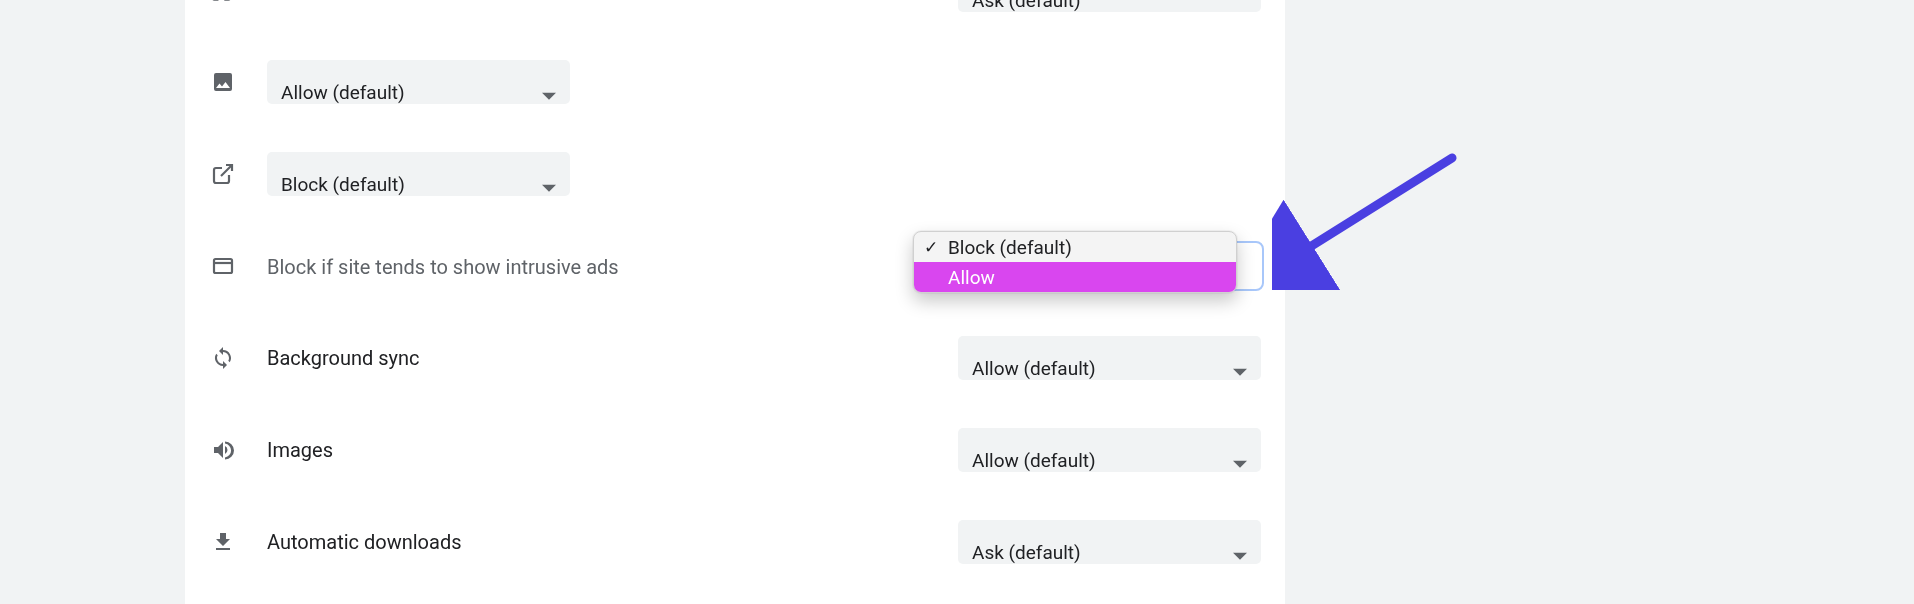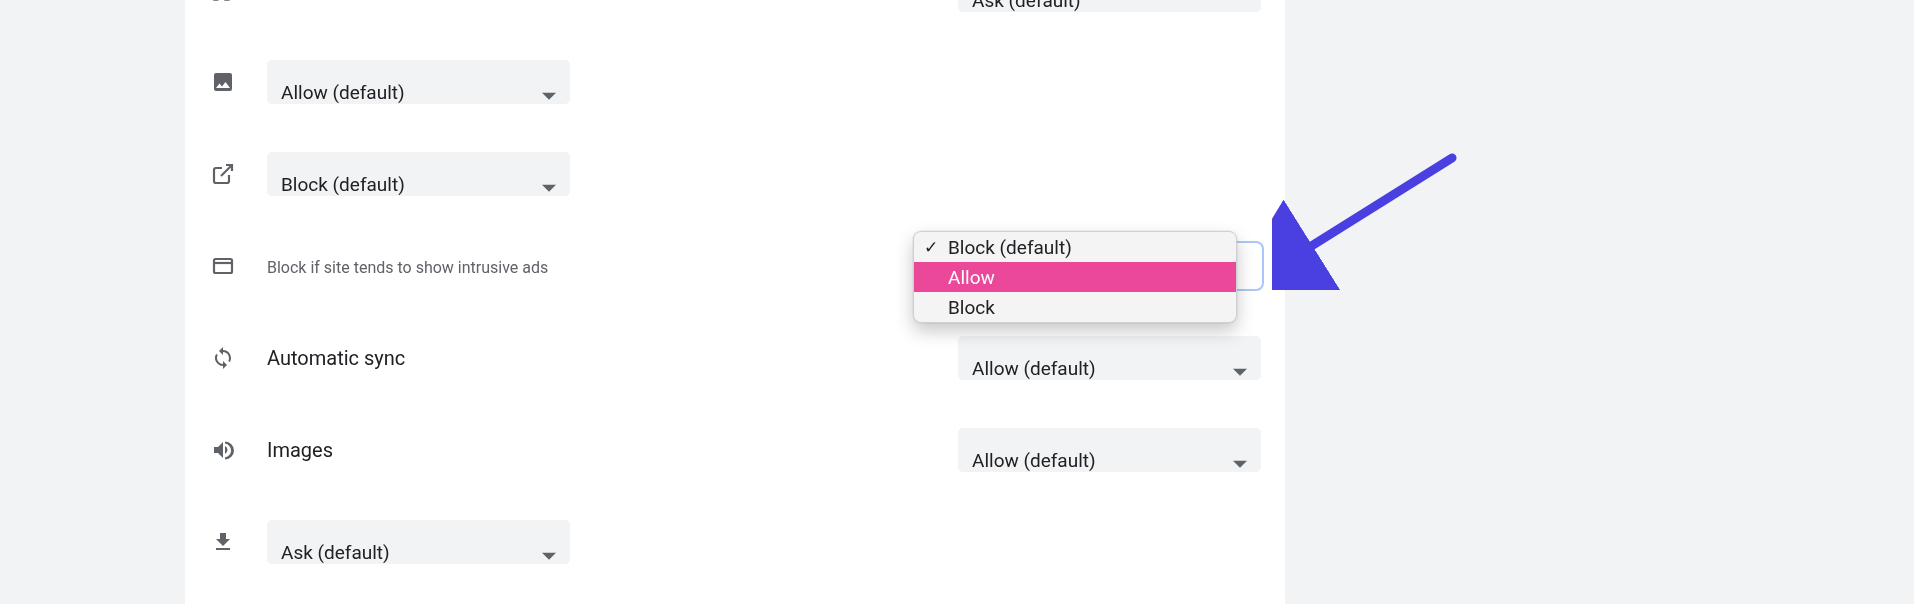--- a/index.html
+++ b/index.html
@@ -42,21 +42,21 @@
     flex: 1;
     display: flex;
     flex-direction: column;
   }
   .row .label {
     font-size: 20px;
     color: #202124;
     line-height: 1.3;
   }
   .row .sublabel {
-    font-size: 16px;
+    font-size: 20px;
     color: #5f6368;
     margin-top: 2px;
   }
   .select-box {
     width: 303px;
     height: 44px;
     background: #f1f3f4;
     border-radius: 5px;
     display: flex;
     align-items: flex-end;
@@ -94,21 +94,21 @@
     font-size: 19px;
     position: relative;
     cursor: pointer;
   }
   .dropdown .opt .check {
     position: absolute;
     left: 10px;
     font-size: 17px;
   }
   .dropdown .opt.highlight {
-    background: #ec4899;
+    background: #d946ef;
     color: #fff;
   }
   .arrow-annotation {
     position: absolute;
     left: 1272px;
     top: 150px;
     pointer-events: none;
   }
   svg { display: block; }
 </style>
@@ -186,21 +186,21 @@
     </div>
   </div>
 
   <div class="row">
     <span class="icon">
       <svg viewBox="0 0 24 24" width="24" height="24" fill="#5f6368">
           <path d="M12 4V1L8 5l4 4V6a6 6 0 0 1 6 6c0 1-.25 1.97-.7 2.8l1.46 1.46A8 8 0 0 0 12 4zm0 14a6 6 0 0 1-6-6c0-1 .25-1.97.7-2.8L5.24 7.74A8 8 0 0 0 12 20v3l4-4-4-4v3z"></path>
         </svg>
     </span>
     <div class="labels">
-      <span class="label">Automatic sync</span>
+      <span class="label">Background sync</span>
     </div>
     <div class="select-box">
       <span class="value">Allow (default)</span>
       <span class="caret">
         <svg width="14" height="14" viewBox="0 0 10 6">
             <path d="M0 0l5 5 5-5z" fill="#5f6368"></path>
           </svg>
       </span>
     </div>
   </div>
@@ -223,42 +223,42 @@
       </span>
     </div>
   </div>
 
   <div class="row">
     <span class="icon">
       <svg viewBox="0 0 24 24" width="24" height="24" fill="#5f6368">
           <path d="M19 9h-4V3H9v6H5l7 7 7-7zM5 18v2h14v-2H5z"></path>
         </svg>
     </span>
+    <div class="labels">
+      <span class="label">Automatic downloads</span>
+    </div>
     <div class="select-box">
       <span class="value">Ask (default)</span>
       <span class="caret">
         <svg width="14" height="14" viewBox="0 0 10 6">
             <path d="M0 0l5 5 5-5z" fill="#5f6368"></path>
           </svg>
       </span>
     </div>
   </div>
 
 </div>
 
 <div class="dropdown" style="left:913px; top:231px;">
   <div class="opt">
     <span class="check">✓</span>
     <span>Block (default)</span>
   </div>
   <div class="opt highlight">
     <span>Allow</span>
-  </div>
-  <div class="opt">
-    <span>Block</span>
   </div>
 </div>
 
 <div class="arrow-annotation">
   <svg width="200" height="140" viewBox="0 0 200 140">
     <defs>
       <marker id="ah" markerWidth="12" markerHeight="12" refX="2" refY="6" orient="auto">
         <path d="M0 0 L12 6 L0 12 z" fill="#4a3fe1"></path>
       </marker>
     </defs>

